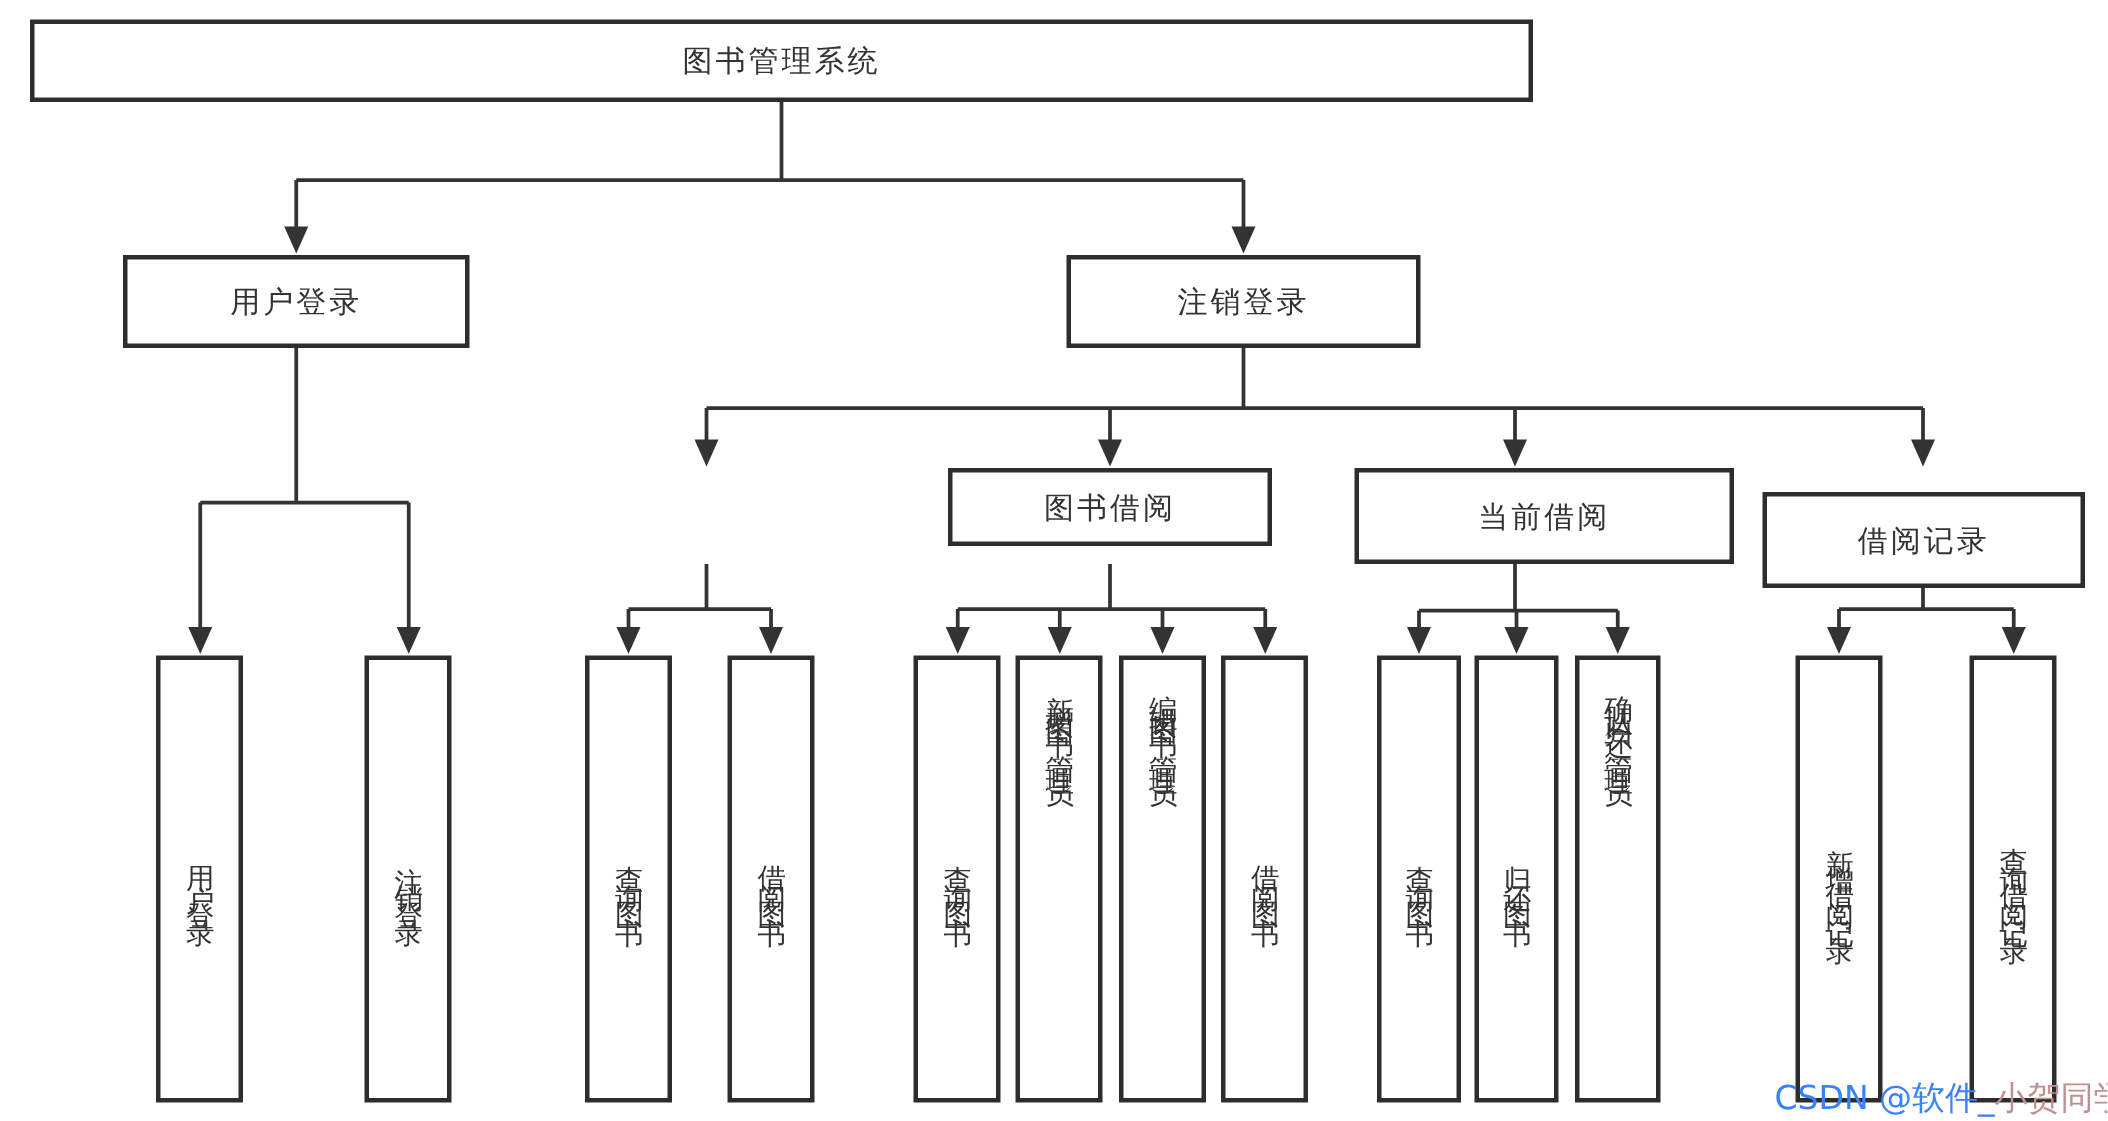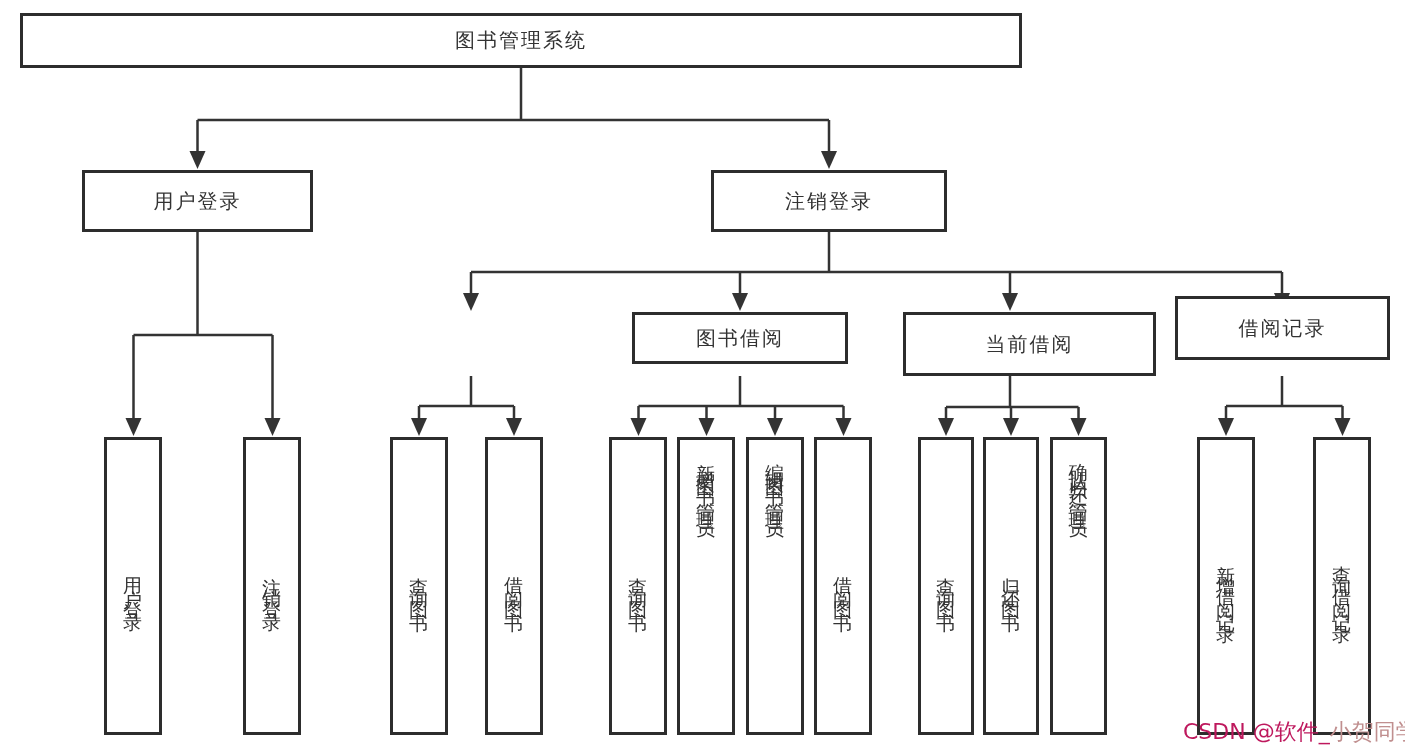--- a/index.html
+++ b/index.html
@@ -22,21 +22,21 @@
     display:flex;align-items:center;justify-content:center;
     font-size:20px;letter-spacing:2px;color:#333;
     white-space:nowrap;
   }
   .n-root   {left:20px;  top:13px;  width:1002px; height:55px;}
   .n-login  {left:82px;  top:170px; width:231px;  height:62px;}
   .n-mgmt   {left:711px; top:170px; width:236px;  height:62px;}
   .n-newb   {left:363px; top:312px; width:216px;  height:64px;}
   .n-borrow {left:632px; top:312px; width:216px;  height:52px;}
   .n-current{left:903px; top:312px; width:253px;  height:64px;}
-  .n-record {left:1175px;top:296px; width:215px;  height:64px;}
+  .n-record {left:1175px;top:328px; width:215px;  height:64px;}
 
   
   .leaf{
     position:absolute;
     top:437px;height:298px;width:58px;
     box-sizing:border-box;
     border:3px solid #2d2d2d;
     background:#fff;
     display:flex;align-items:center;justify-content:center;
   }
@@ -57,21 +57,21 @@
   .l-rc1{left:1197px;} .l-rc2{left:1313px;}
 
   
   .watermark{
     position:absolute;
     left:1183px;top:717px;
     font-size:22px;
     white-space:nowrap;
     pointer-events:none;
   }
-  .wm-gray{color:#be185d;}
+  .wm-gray{color:#3b82f6;}
   .wm-pink{color:#c08f8f;}
 </style>
 </head>
 <body>
 
 <div id="canvas">
 
   <svg id="wires" viewBox="0 0 1405 747" xmlns="http://www.w3.org/2000/svg">
     <g stroke="#333333" stroke-width="2.5" fill="none">
 

